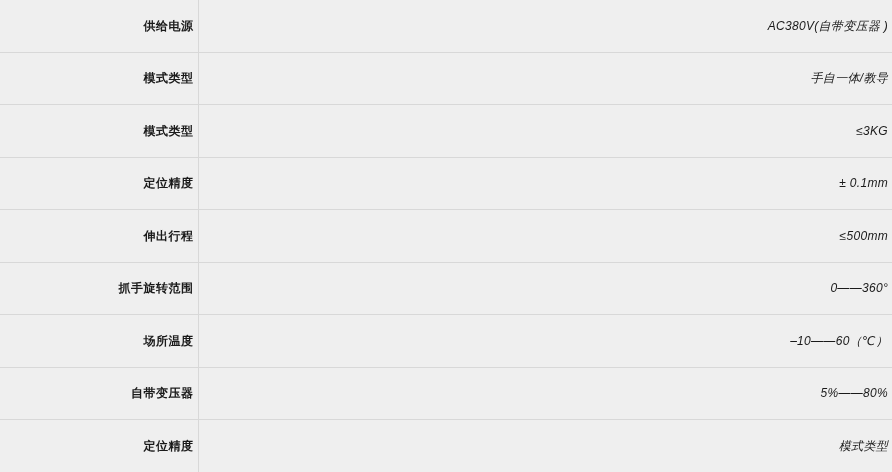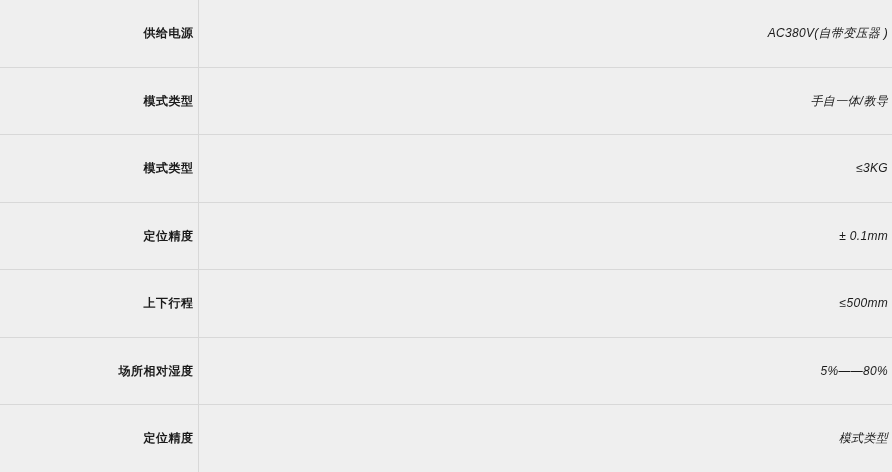--- a/index.html
+++ b/index.html
@@ -71,25 +71,33 @@
     </tr>
     <tr>
       <td class="label">模式类型</td>
       <td class="value">≤3KG</td>
     </tr>
     <tr>
       <td class="label">定位精度</td>
       <td class="value">± 0.1mm</td>
     </tr>
     <tr>
-      <td class="label">上下行程</td>
+      <td class="label">伸出行程</td>
       <td class="value">≤500mm</td>
     </tr>
     <tr>
-      <td class="label">场所相对湿度</td>
+      <td class="label">抓手旋转范围</td>
+      <td class="value">0——360°</td>
+    </tr>
+    <tr>
+      <td class="label">场所温度</td>
+      <td class="value">–10——60（℃）</td>
+    </tr>
+    <tr>
+      <td class="label">自带变压器</td>
       <td class="value">5%——80%</td>
     </tr>
     <tr>
       <td class="label">定位精度</td>
       <td class="value">模式类型</td>
     </tr>
   </tbody>
 </table>
 
 </body></html>

